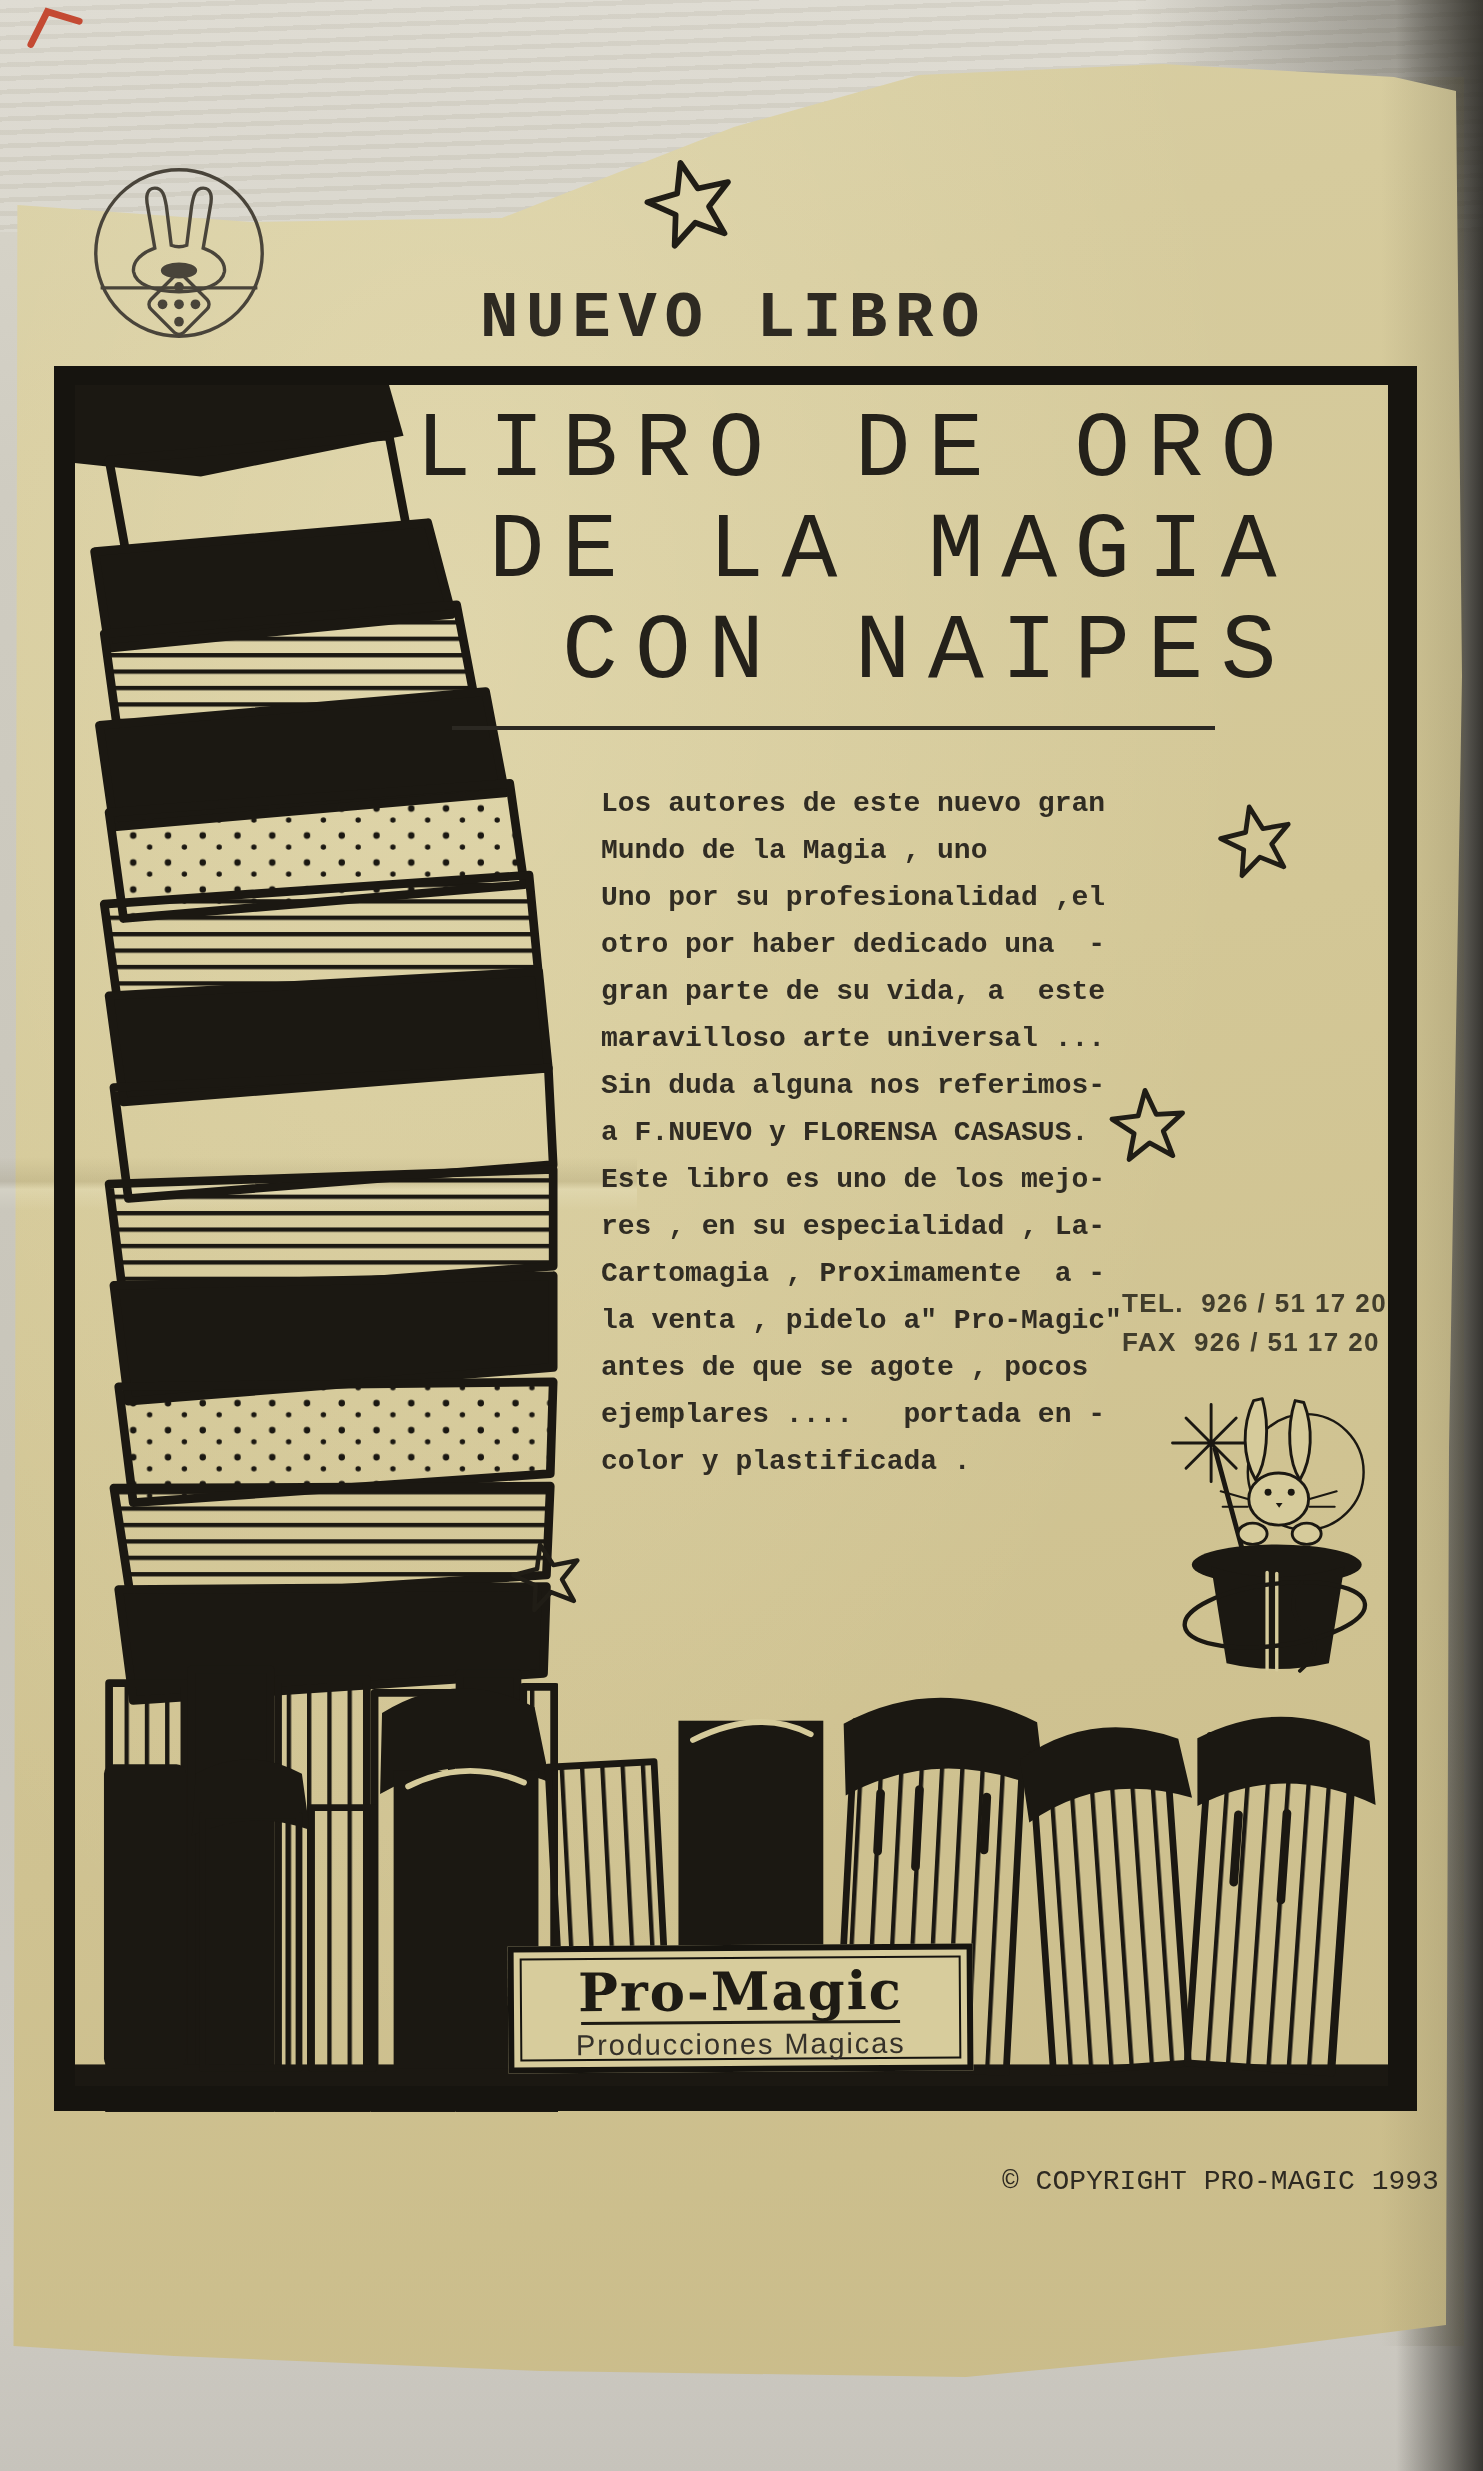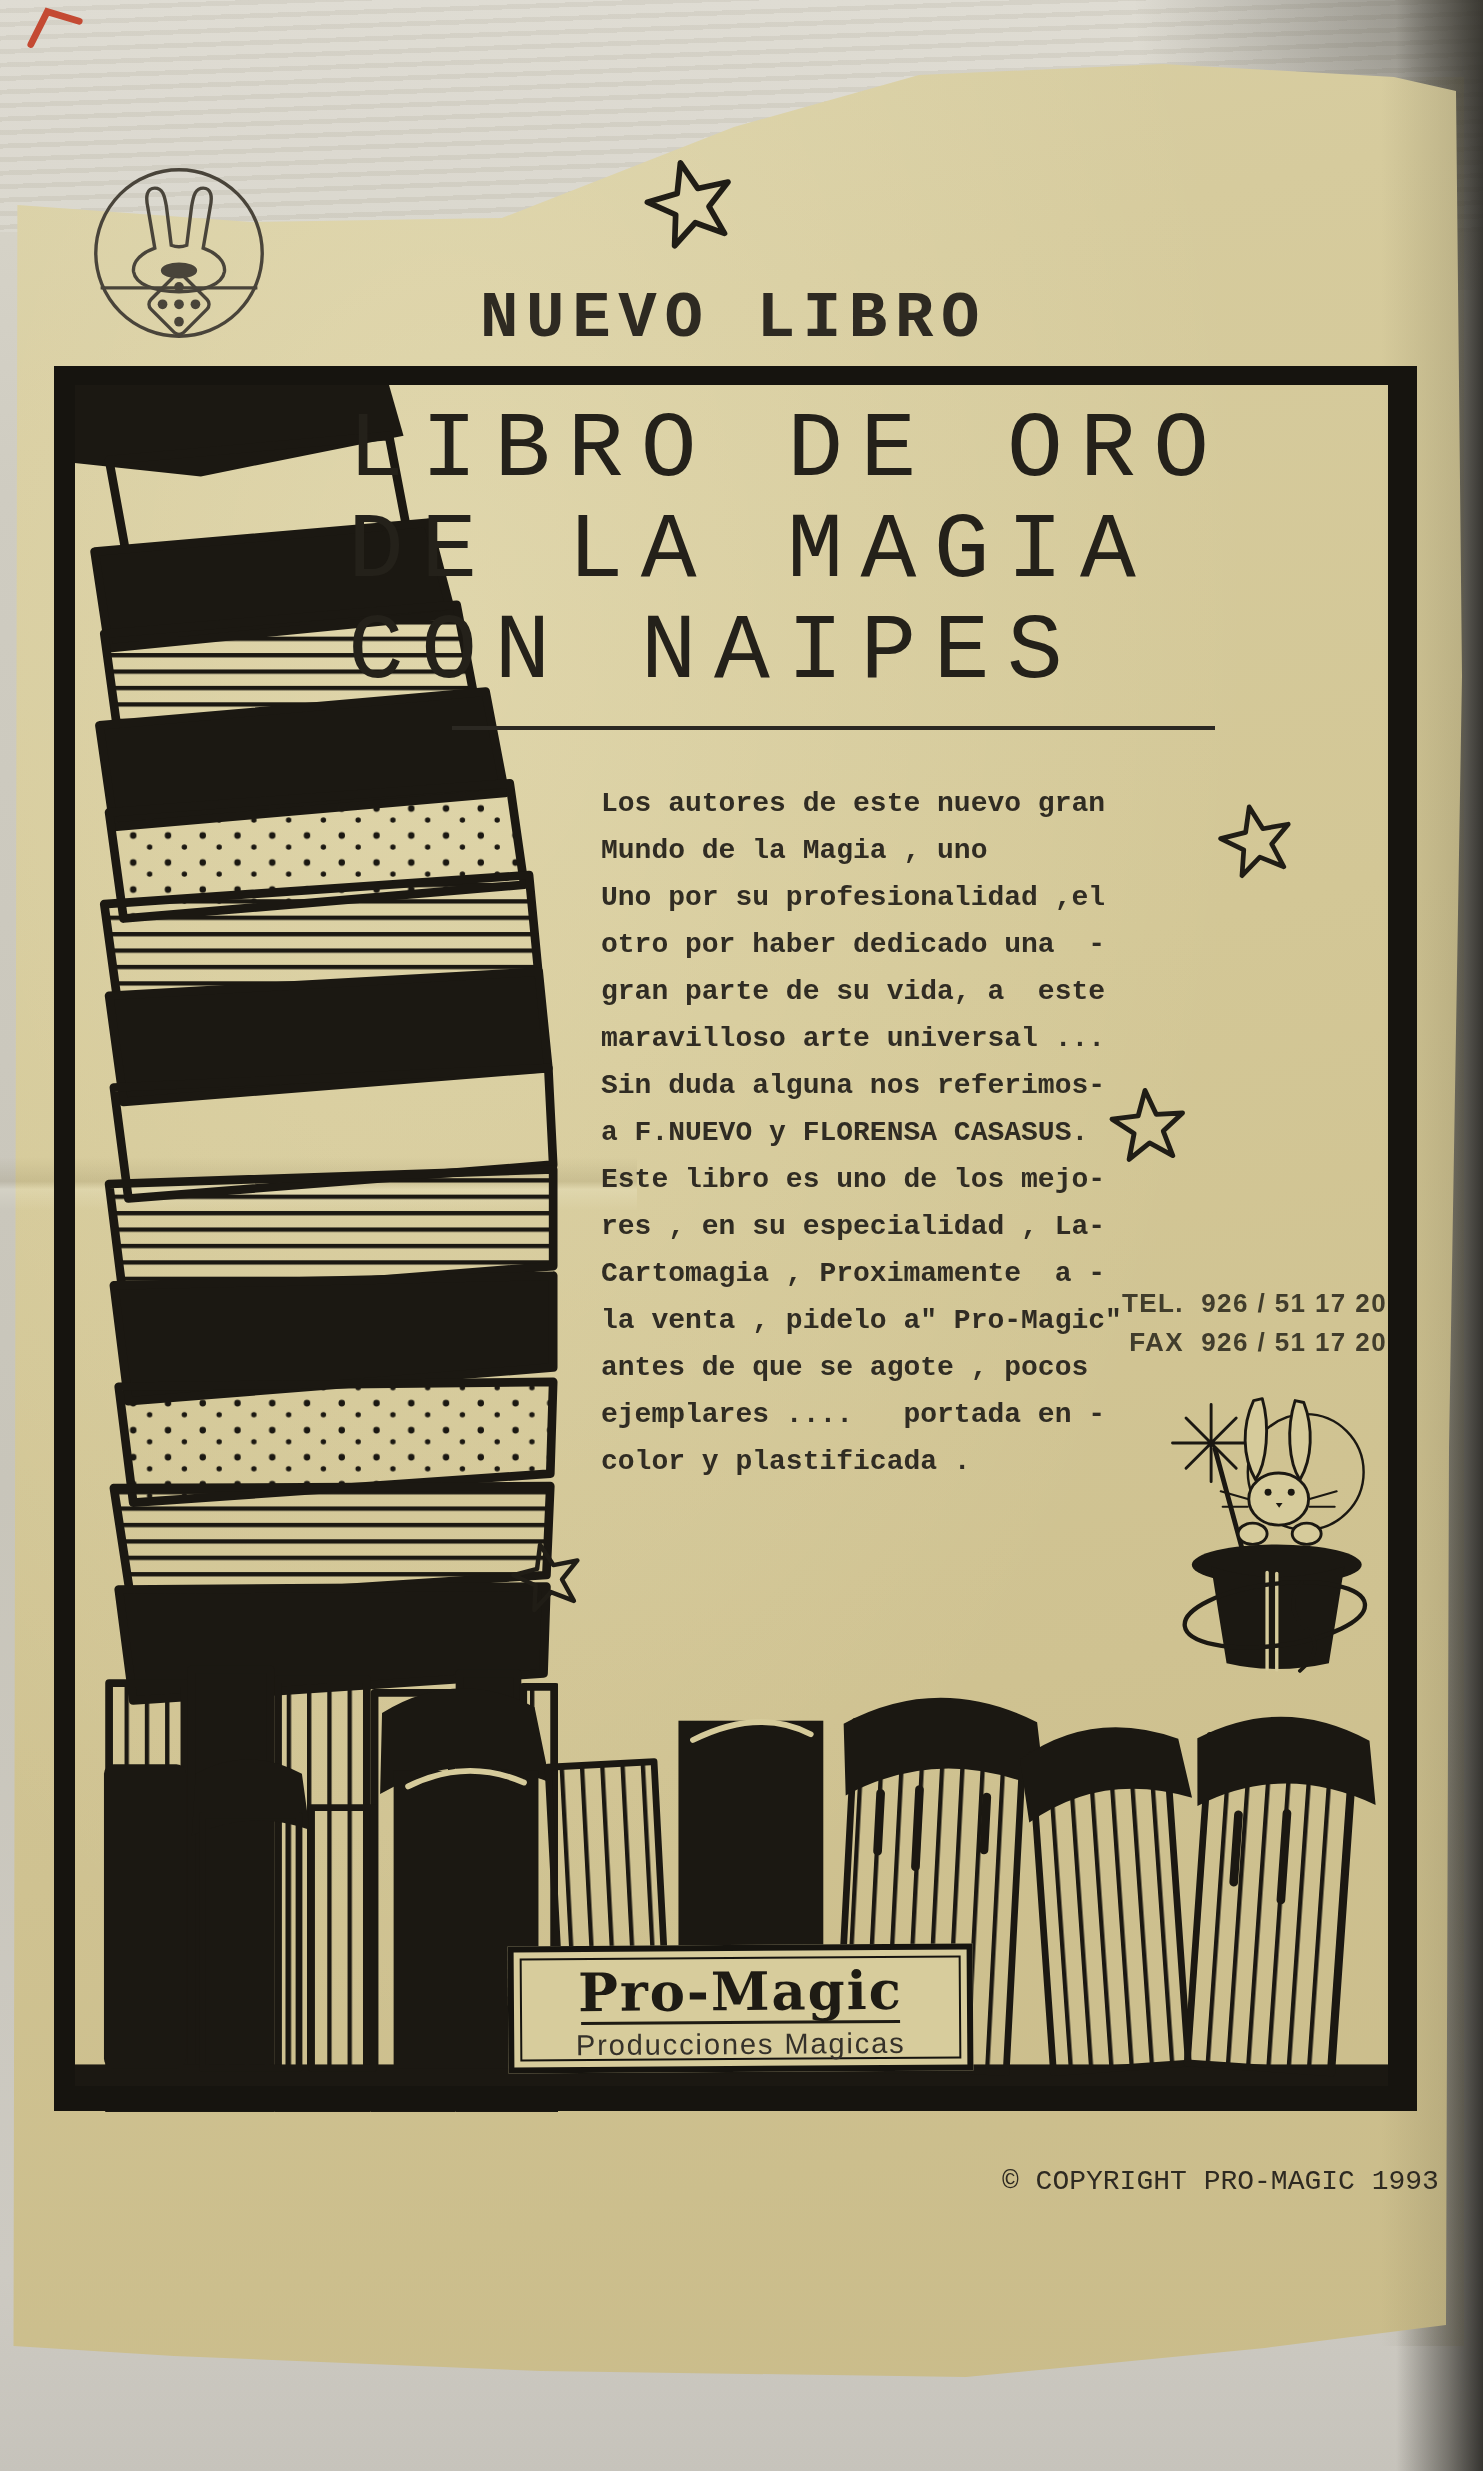--- a/index.html
+++ b/index.html
@@ -29,31 +29,31 @@
   .paper-right-shade{position:absolute;left:1381px;top:77px;width:83px;height:2269px;
     background:linear-gradient(90deg,rgba(95,88,58,0) 0%,rgba(95,88,58,.22) 100%);}
 
   
   .eyebrow{position:absolute;left:480px;top:283px;
     font-family:"Liberation Mono",monospace;font-weight:bold;font-size:64px;
     letter-spacing:7.7px;color:#2e2a22;white-space:pre;}
   .poster-frame{position:absolute;left:54px;top:366px;width:1363px;height:1745px;
     box-sizing:border-box;border-style:solid;border-color:#16140f;
     border-width:19.3px 29px 25px 21px;z-index:7;}
-  .title-block{position:absolute;left:348px;top:400px;width:946px;text-align:left;z-index:3;}
+  .title-block{position:absolute;left:348px;top:400px;width:946px;text-align:right;z-index:3;}
   .title-line{font-family:"Liberation Mono",monospace;font-size:93px;font-weight:400;
     line-height:101px;letter-spacing:17.4px;color:#24211a;white-space:pre;}
   .title-divider{position:absolute;left:452px;top:726px;width:763px;height:3.9px;
     background:#2b2822;z-index:3;}
   .body-block{position:absolute;left:601px;top:772px;width:512px;z-index:3;margin-top:8px;}
   .body-line{font-family:"Liberation Mono",monospace;font-weight:bold;font-size:28px;
     line-height:47px;color:#302c23;white-space:pre;}
   .contact-block{position:absolute;left:1122px;top:1284px;z-index:3;}
   .contact-line{font-family:"Liberation Sans",sans-serif;font-weight:bold;font-size:26px;
-    line-height:39px;letter-spacing:1.4px;color:#413d2c;white-space:pre;text-align:right;}
+    line-height:39px;letter-spacing:1.4px;color:#413d2c;white-space:pre;}
   .copyright{position:absolute;left:1002px;top:2166px;
     font-family:"Liberation Mono",monospace;font-weight:normal;font-size:28px;
     color:#2e2a21;white-space:pre;z-index:3;}
 
   
   .sign{position:absolute;left:508px;top:1945px;width:465px;height:127px;z-index:6;
     box-sizing:border-box;border:6.8px solid #16140f;background:#d7cc9c;transform:rotate(-.4deg);}
   .sign-inner{position:absolute;inset:5.8px;border:2.9px solid #16140f;text-align:center;}
   .sign-name{font-family:"DejaVu Serif",serif;font-weight:bold;font-size:53px;
     line-height:56px;margin-top:3.9px;color:#1e1b14;letter-spacing:1.9px;}

